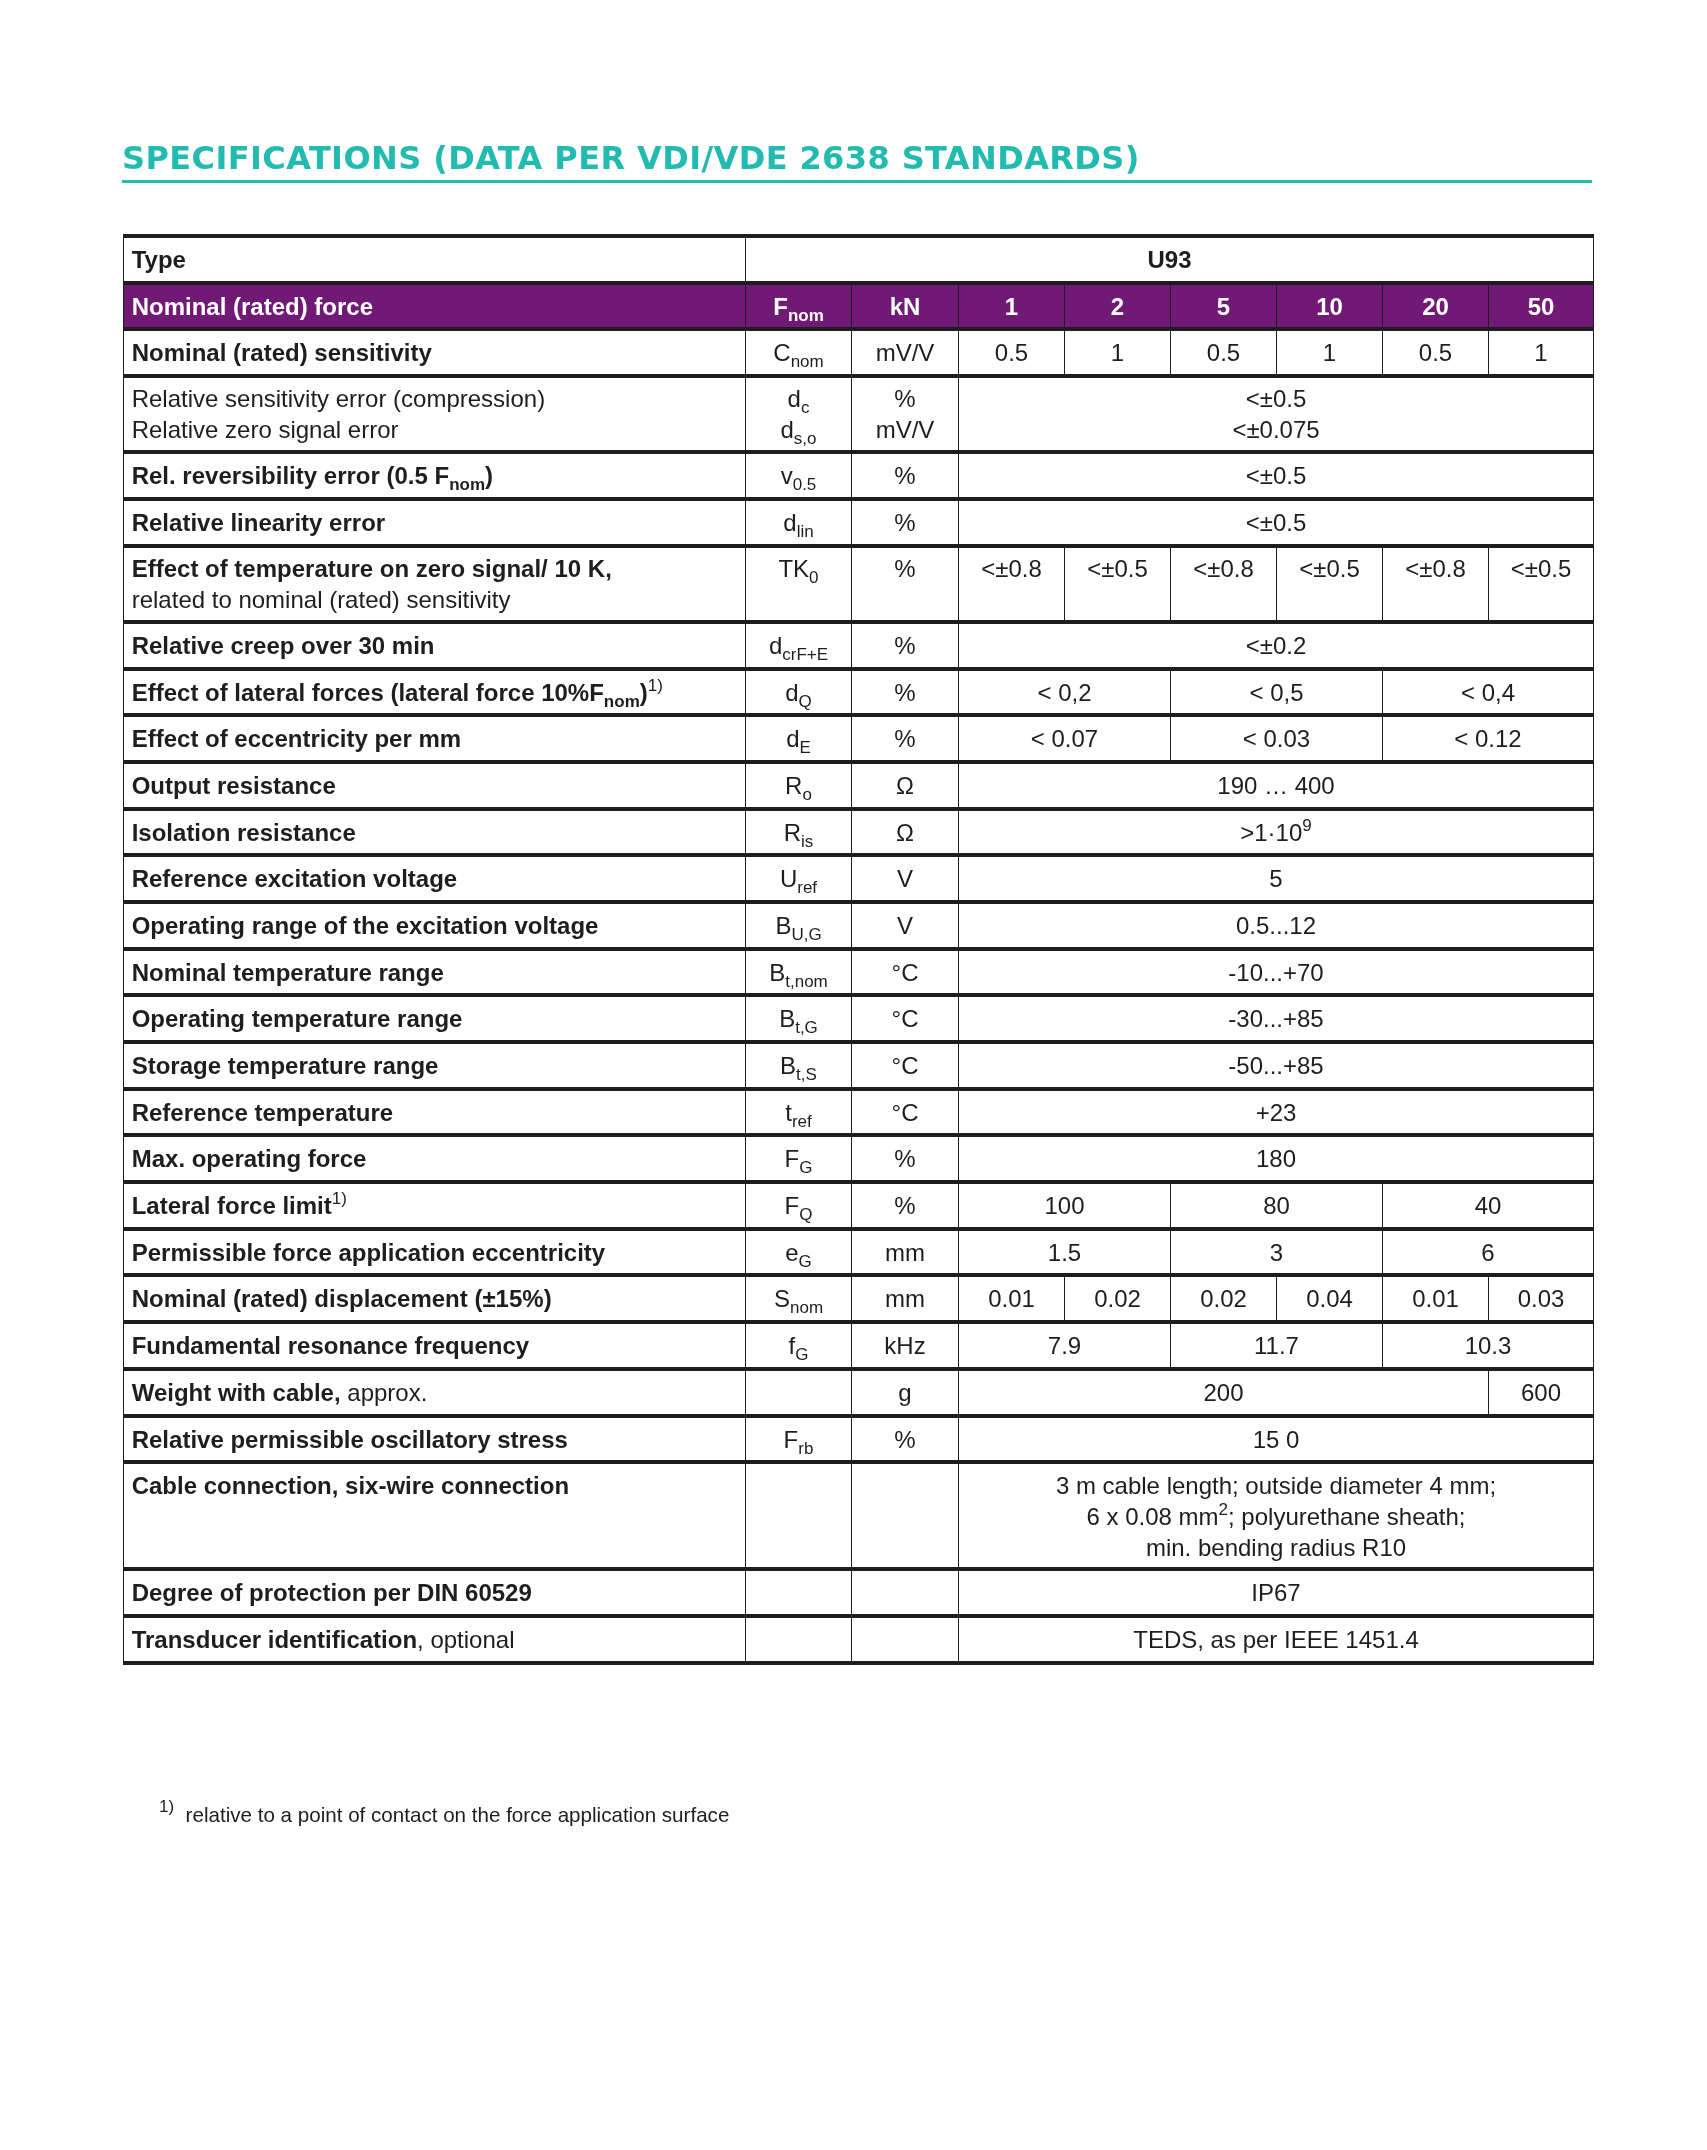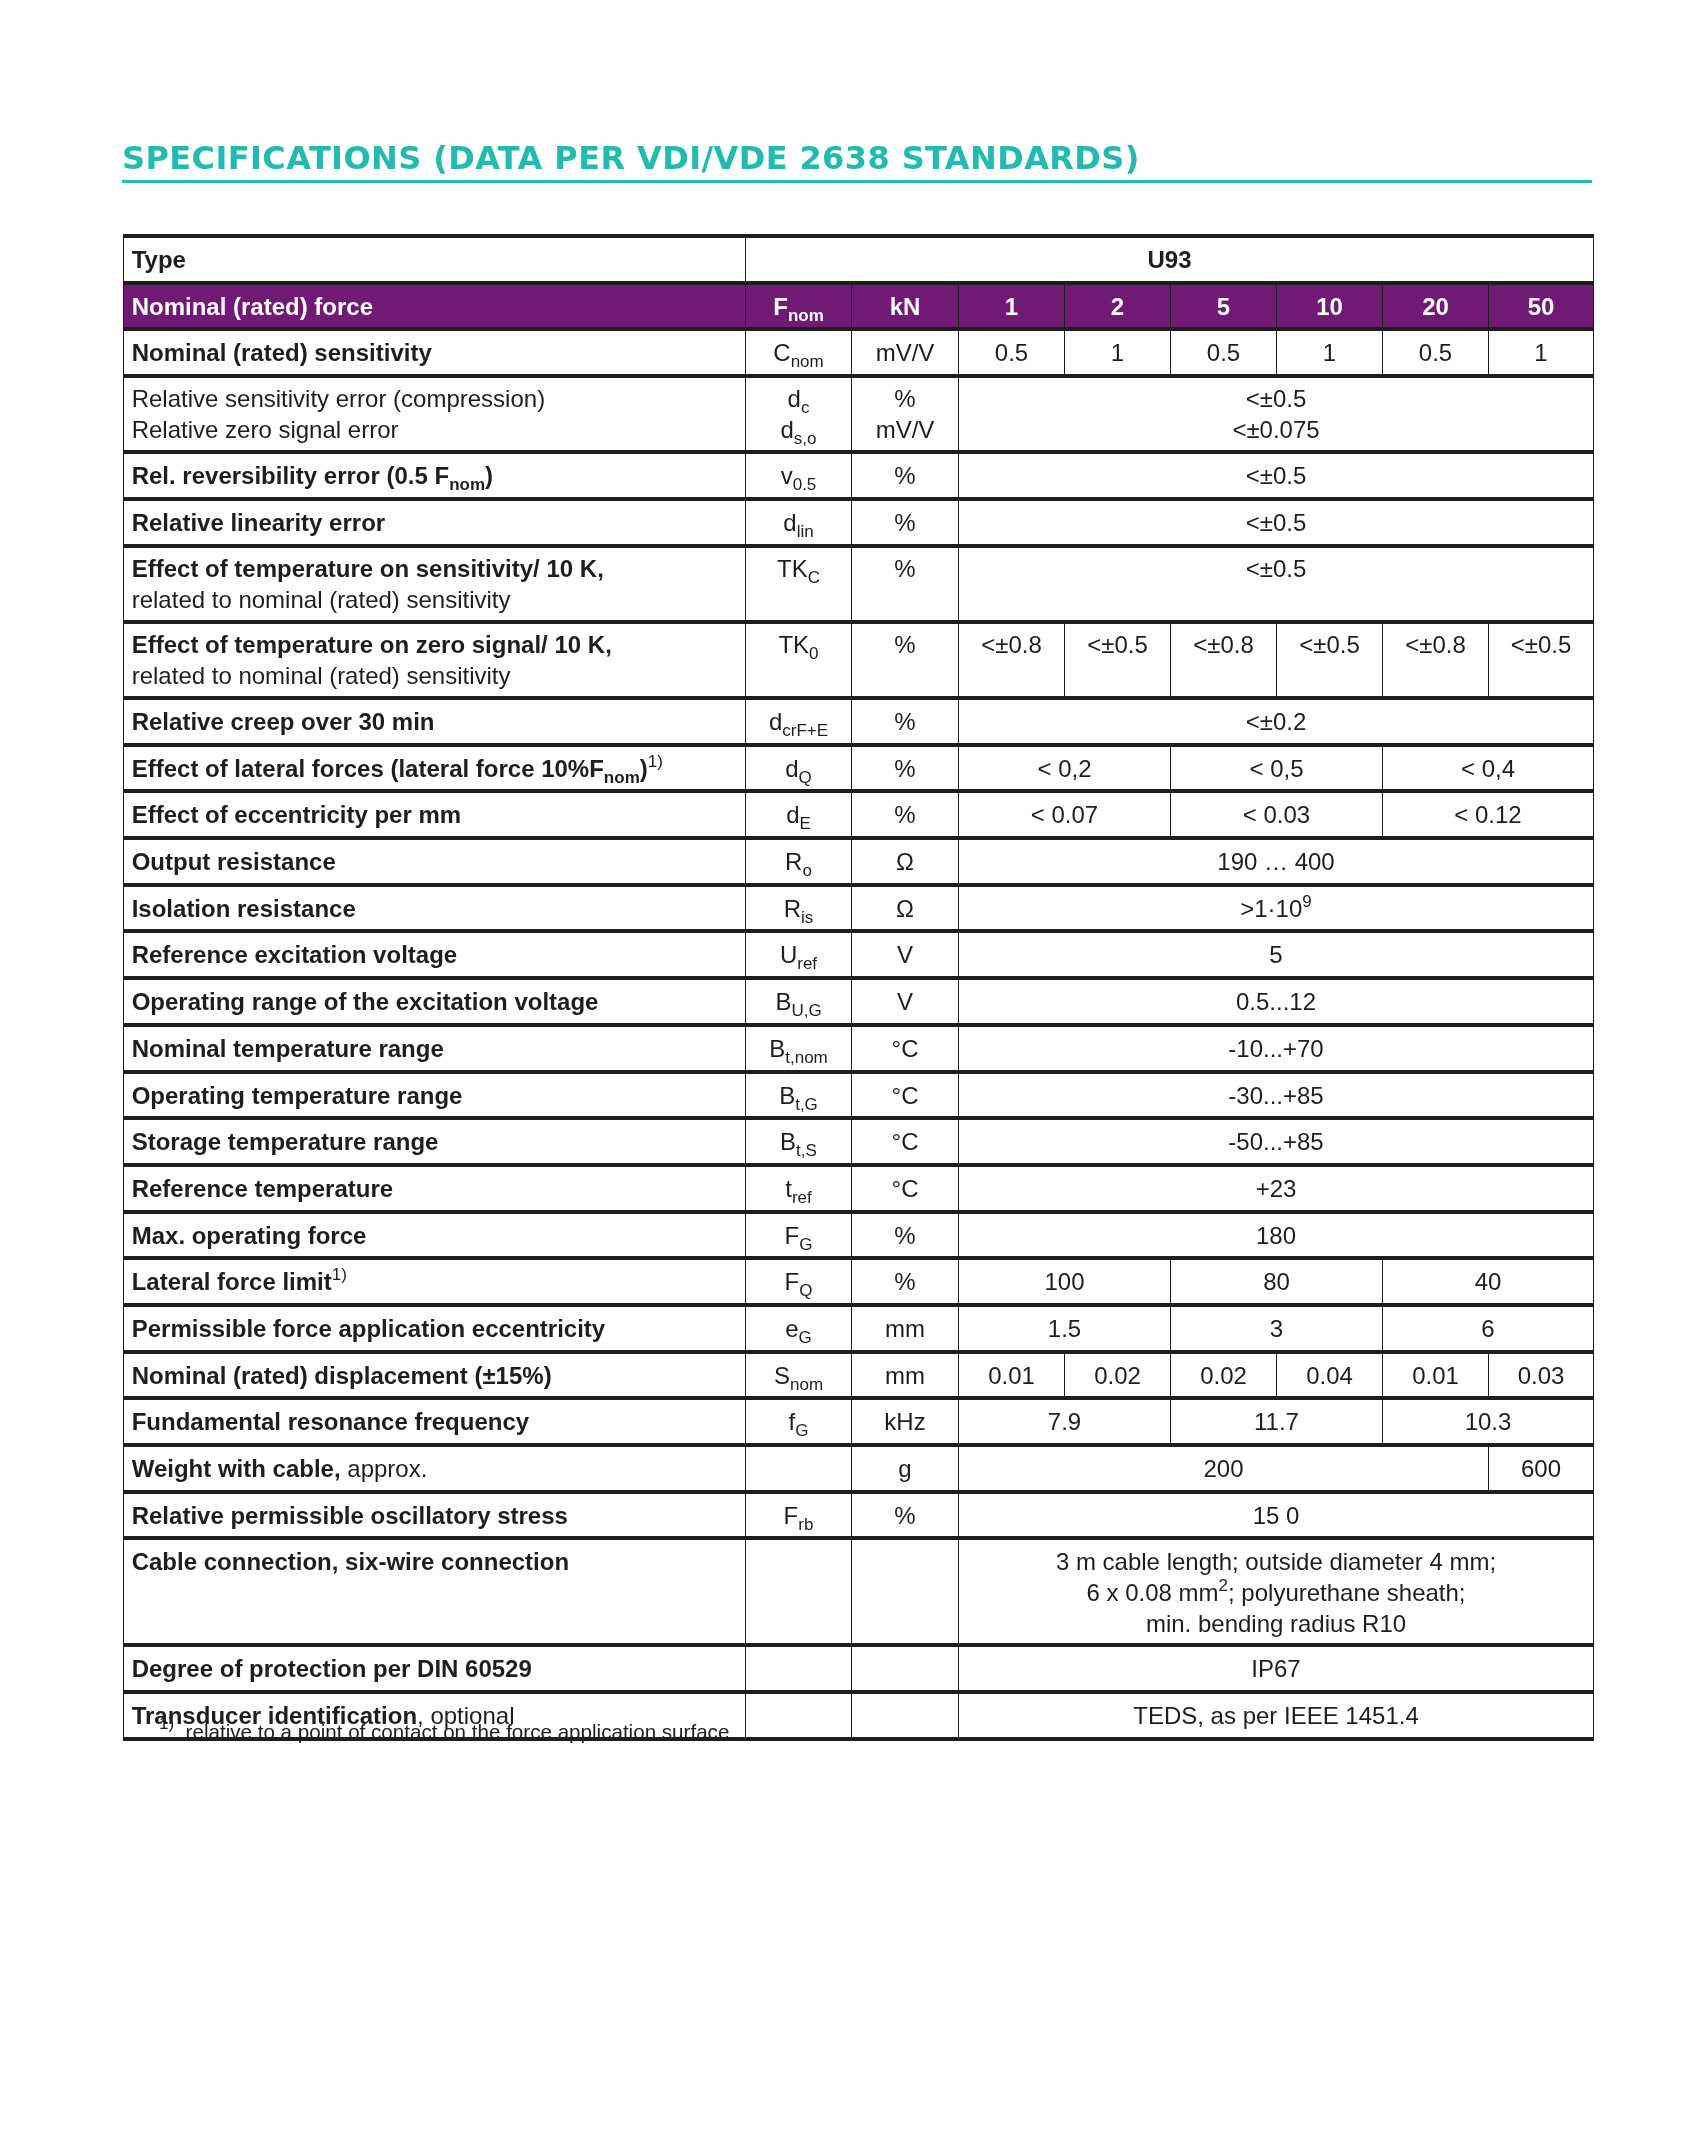--- a/index.html
+++ b/index.html
@@ -14,21 +14,21 @@
                   border-top:4.3px solid #1e1e1e; border-bottom:4.3px solid #1e1e1e;
                   padding:0 7.7px; vertical-align:top; line-height:31px; }
   table.spec td.c { text-align:center; }
   .b { font-weight:bold; }
   tr.teal td { background:#701a75; color:#ffffff; font-weight:bold;margin-left:6px; }
   tr.r1 td { height:35px; padding-top:6px; padding-bottom:1.7px; }
   tr.r2 td { height:67px; padding-top:5.2px; }
   tr.r4 td { height:97px; padding-top:6px; }
   sub { font-size:17px; vertical-align:-6px; line-height:0; }
   sup { font-size:17px; vertical-align:10.3px; line-height:0; }
-  .foot-note { position:absolute; left:123px; top:1720px; font-size:20.6px;padding-left:36px; }
+  .foot-note { position:absolute; left:123px; top:1803px; font-size:20.6px;padding-left:36px; }
   .mline { display:block; }
 </style>
 </head>
 <body>
 
 <div class="title">SPECIFICATIONS (DATA PER VDI/VDE 2638 STANDARDS)</div>
 <div class="title-rule"></div>
 
 <table class="spec">
   <colgroup>
@@ -99,29 +99,20 @@
     <td class="c" colspan="6">&lt;±0.5</td>
   </tr>
 
   <tr class="r1">
     <td class="b">Relative linearity error</td>
     <td class="c"><span>d</span><sub>lin</sub></td>
     <td class="c">%</td>
     <td class="c" colspan="6">&lt;±0.5</td>
   </tr>
 
-  <tr class="r2">
-    <td>
-      <span class="mline b">Effect of temperature on sensitivity/ 10 K,</span>
-      <span class="mline">related to nominal (rated) sensitivity</span>
-    </td>
-    <td class="c"><span>TK</span><sub>C</sub></td>
-    <td class="c">%</td>
-    <td class="c" colspan="6">&lt;±0.5</td>
-  </tr>
 
   <tr class="r2">
     <td>
       <span class="mline b">Effect of temperature on zero signal/ 10 K,</span>
       <span class="mline">related to nominal (rated) sensitivity</span>
     </td>
     <td class="c"><span>TK</span><sub>0</sub></td>
     <td class="c">%</td>
     <td class="c">&lt;±0.8</td>
     <td class="c">&lt;±0.5</td>

